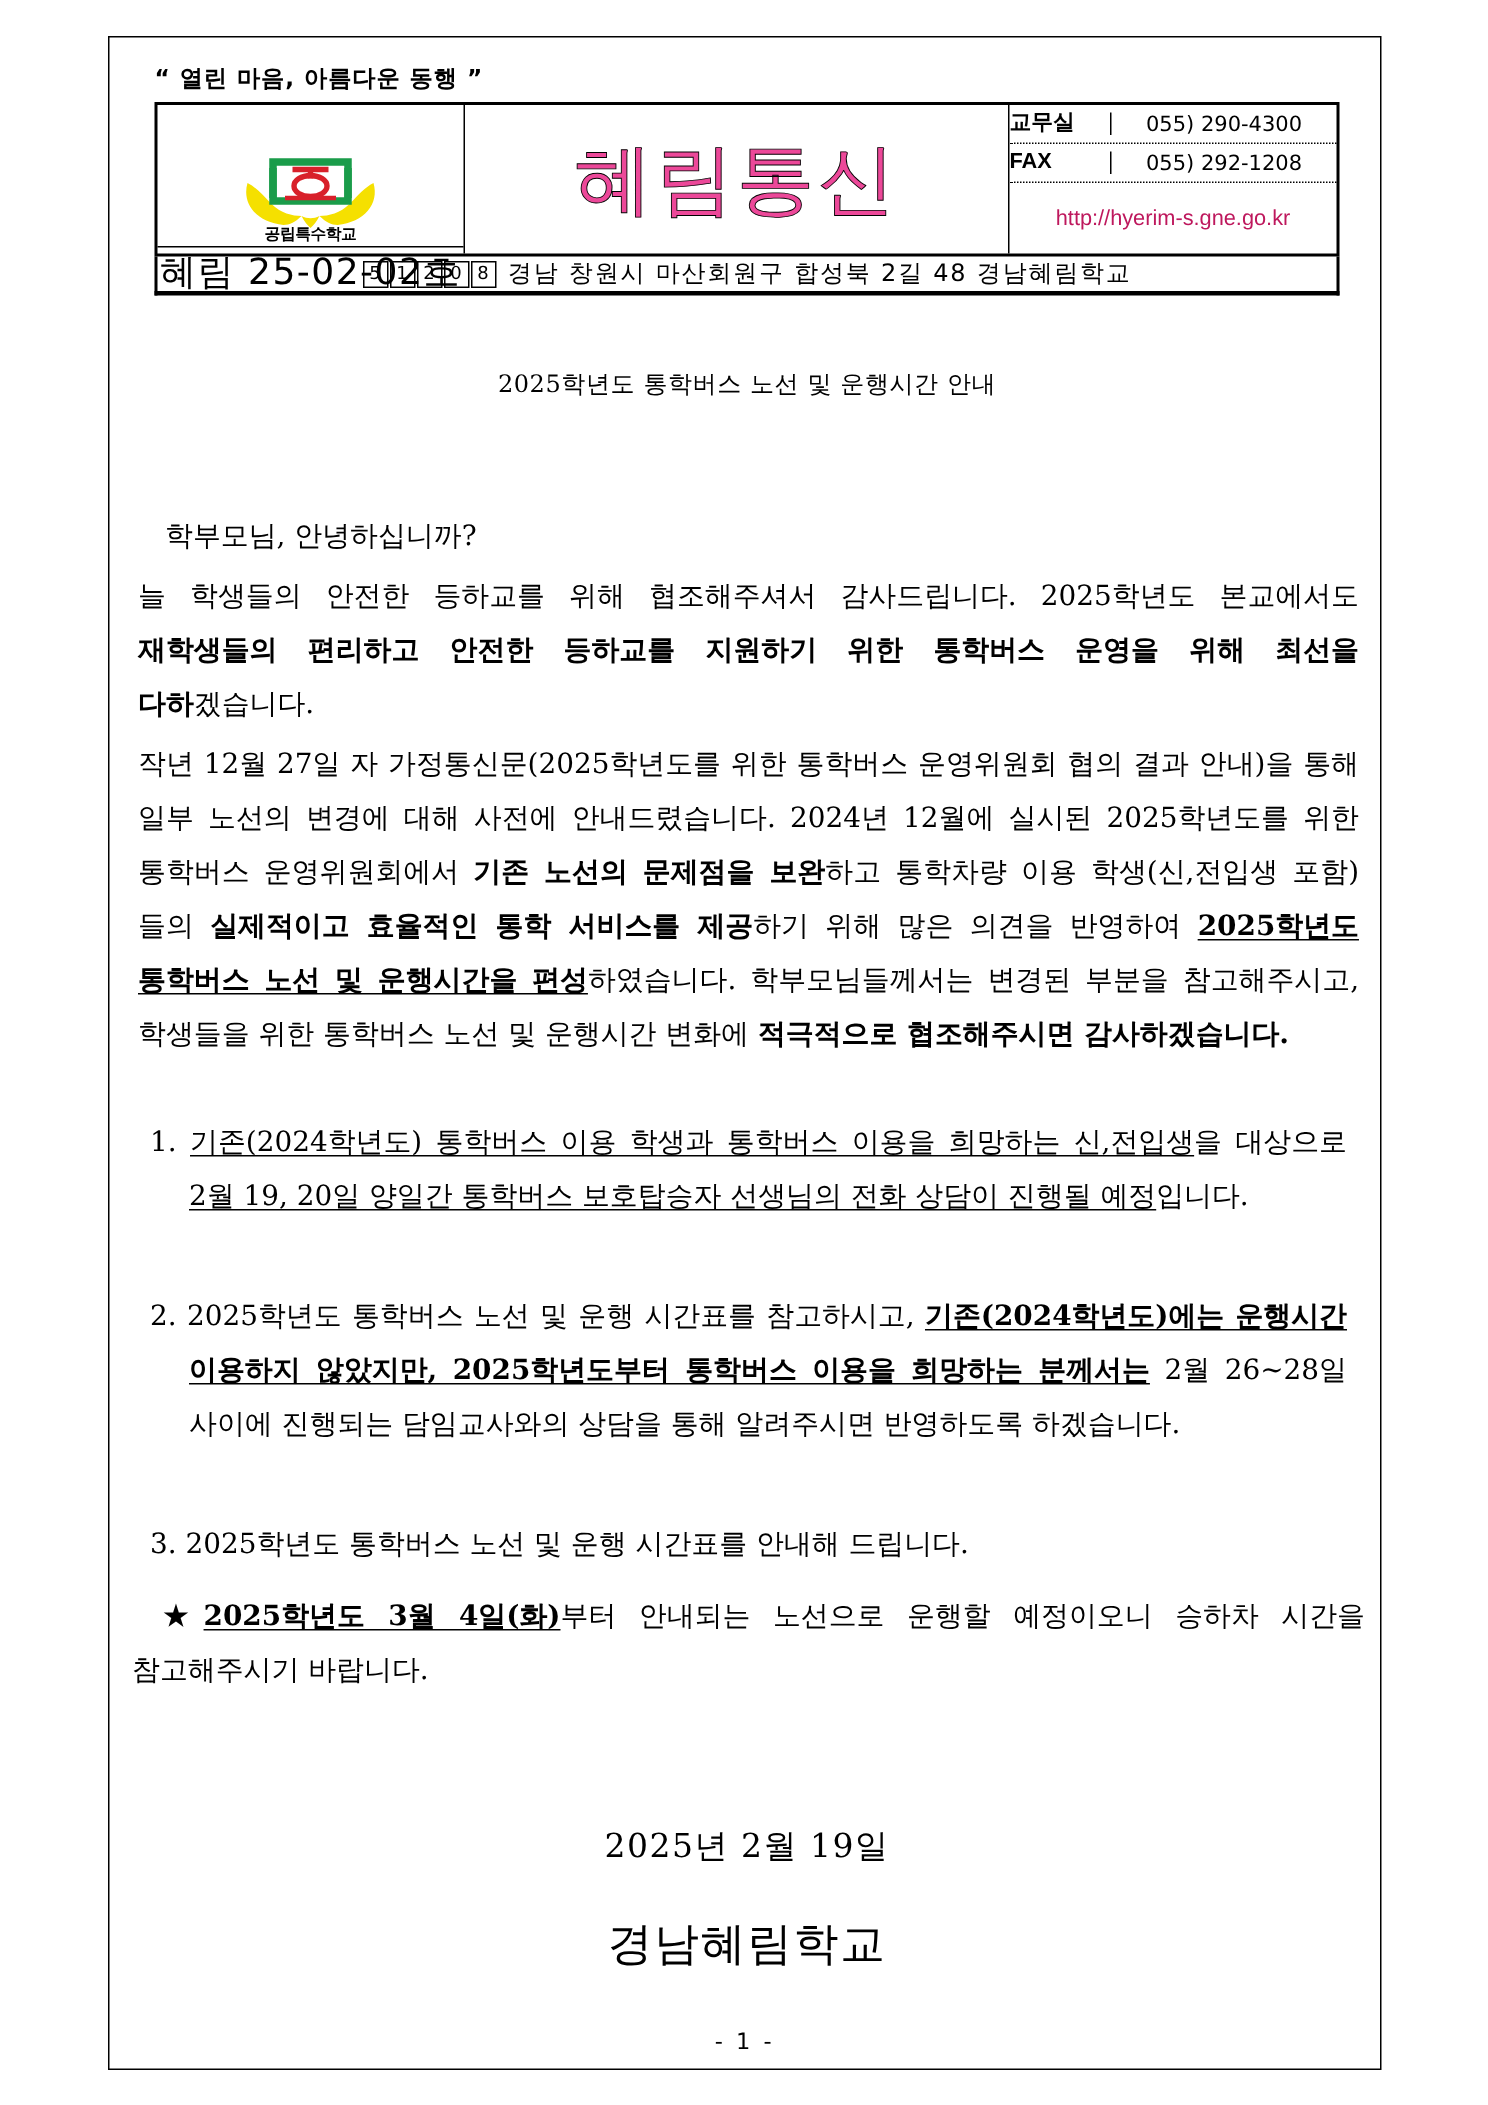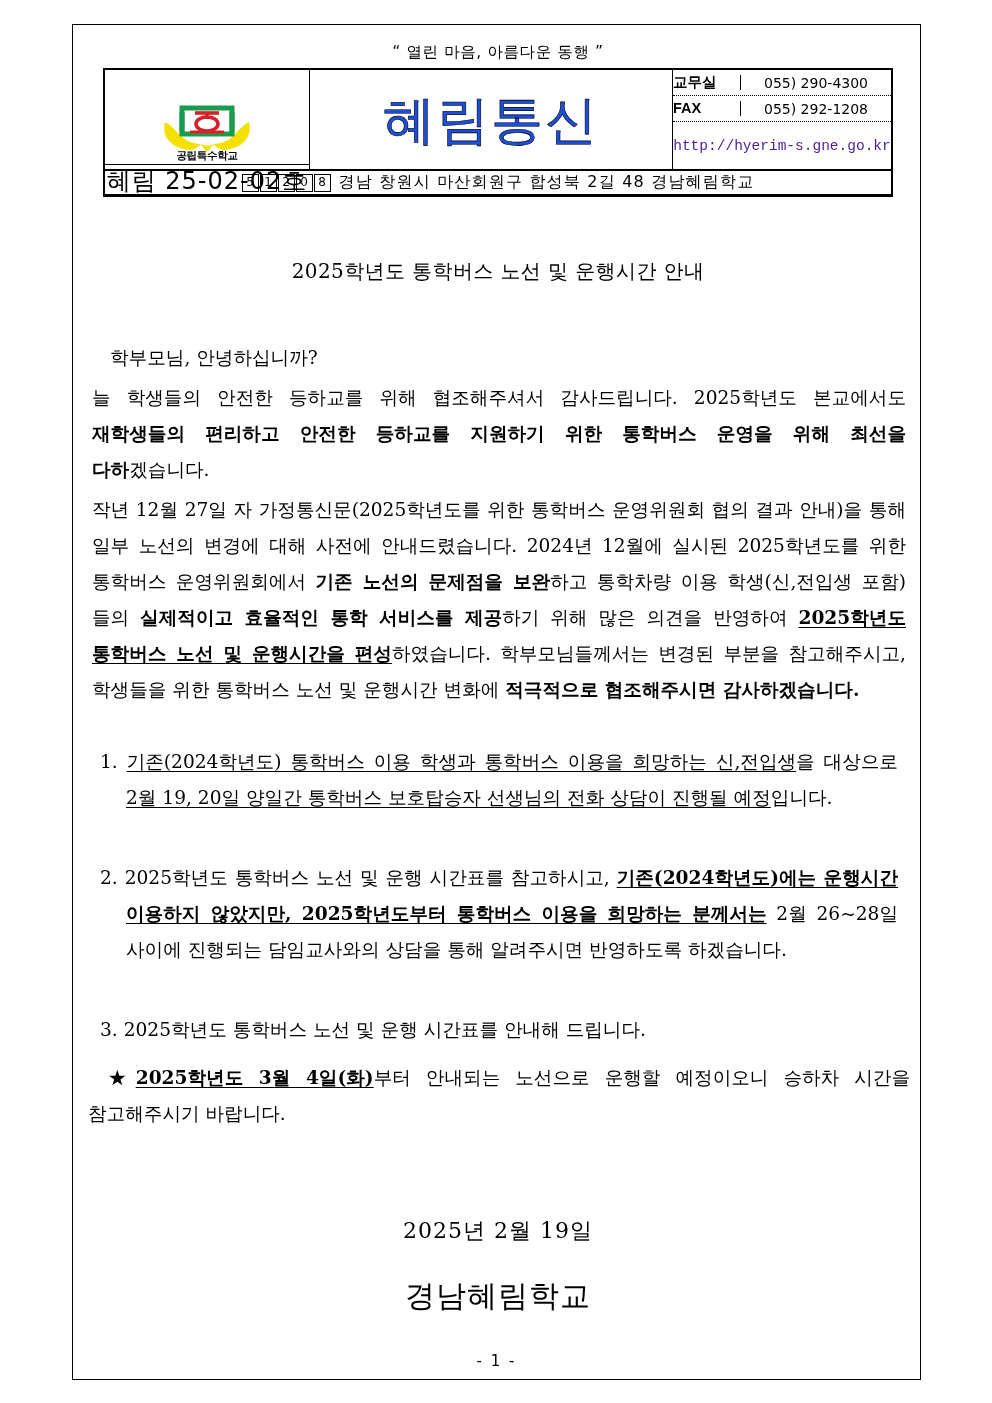--- a/index.html
+++ b/index.html
@@ -29,25 +29,25 @@
     border: 1.5px solid #000;
     box-sizing: border-box;
   }
 
   
   .tagline {
     position: absolute;
     left: 103px;
     top: 42px;
     width: 790px;
-    text-align: center;
     font-size: 15.5px;
     letter-spacing: 0.6px;
     font-family: "DejaVu Sans", "Liberation Sans", sans-serif;
     white-space: nowrap;
+    font-weight: bold;
   }
 
   
   .masthead {
     position: absolute;
     left: 103px;
     top: 68px;
     width: 790px;
     height: 103px;
     border: 2.5px solid #000;
@@ -90,21 +90,21 @@
     display: flex;
     align-items: center;
     justify-content: center;
   }
   .mh-title {
     font-size: 52px;
     line-height: 1;
     letter-spacing: 2px;
     font-family: "DejaVu Sans", "Liberation Sans", sans-serif;
     font-weight: 400;
-    color: #1d4ed8;
+    color: #ec4899;
     -webkit-text-stroke: 0.6px #000;
     white-space: nowrap;
   }
   .mh-right {
     width: 218px;
     box-sizing: border-box;
     display: flex;
     flex-direction: column;
   }
   .contact-row {
@@ -132,22 +132,22 @@
     font-size: 14px;
     font-family: "DejaVu Sans", "Liberation Sans", sans-serif;
     white-space: nowrap;
   }
   .contact-url {
     flex: 1;
     display: flex;
     align-items: center;
     justify-content: center;
     font-size: 14.5px;
-    font-family: Liberation Mono, monospace;
-    color: #4c1d95;
+    font-family: Liberation Sans, sans-serif;
+    color: #be185d;
     white-space: nowrap;
   }
 
   
   .logo-wrap {
     width: 100px;
     height: 62px;
     position: relative;
   }
   .logo-caption {
@@ -194,24 +194,24 @@
     font-size: 16px;
     letter-spacing: 1.2px;
     font-family: "DejaVu Sans", "Liberation Sans", sans-serif;
     white-space: nowrap;
   }
 
   
   .doc-title {
     position: absolute;
     left: 103px;
-    top: 258px;
-    width: 790px;
-    text-align: center;
-    font-size: 20px;
+    top: 246px;
+    width: 790px;
+    text-align: center;
+    font-size: 16px;
     font-family: "DejaVu Serif", "Liberation Serif", serif;
     letter-spacing: 0.4px;
     white-space: nowrap;
   }
 
   
   .body-area {
     position: absolute;
     left: 88px;
     top: 336px;

